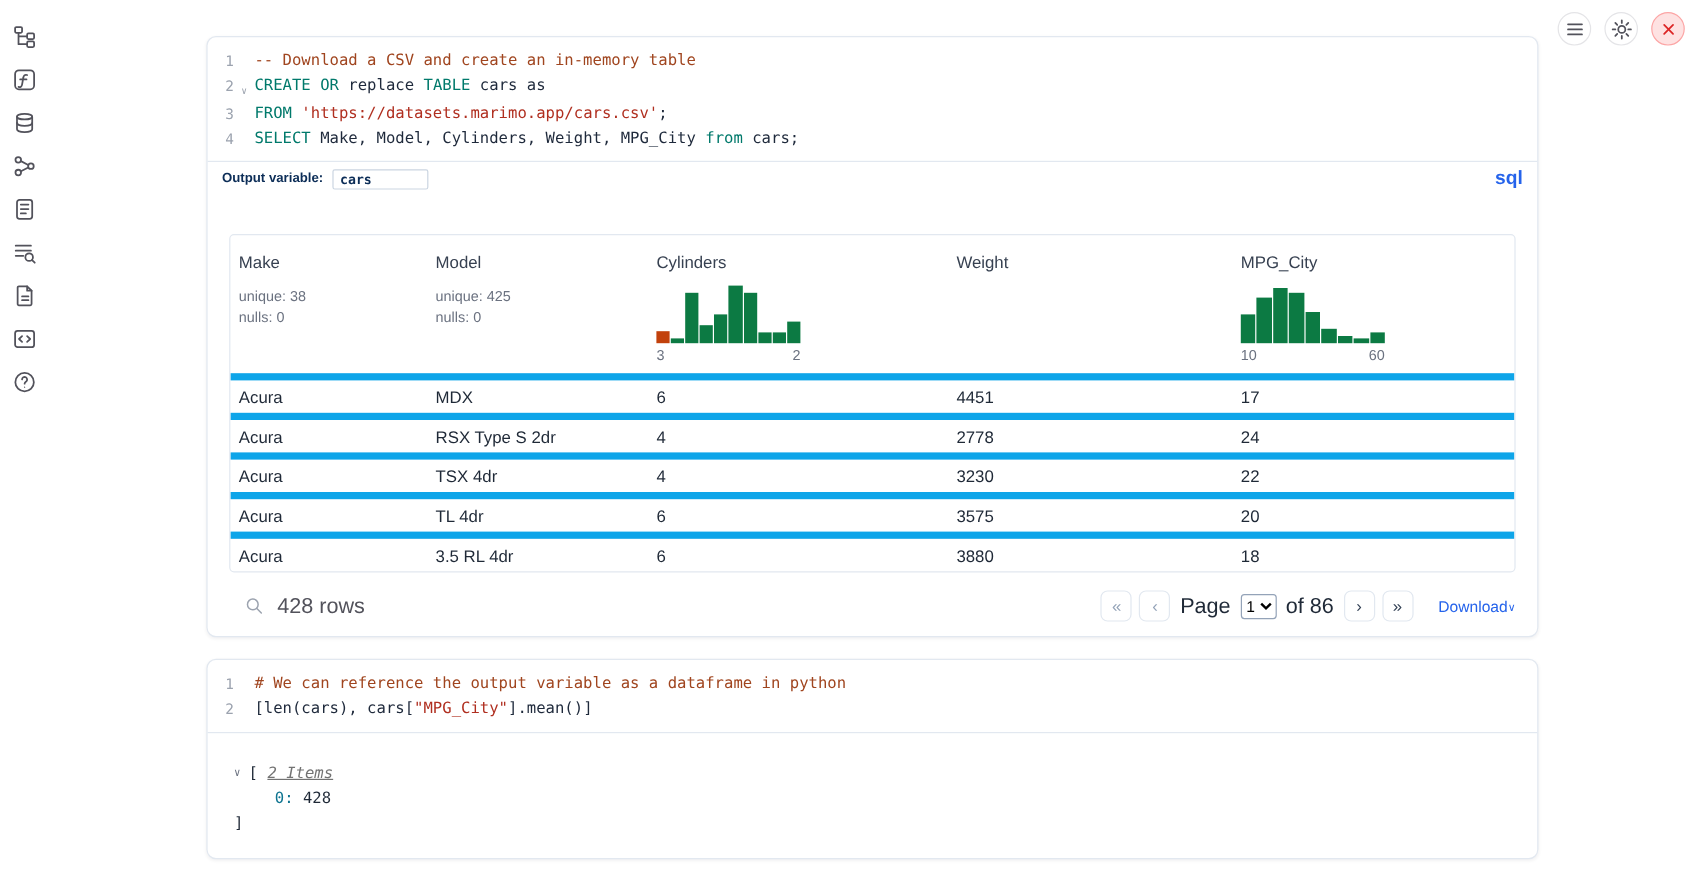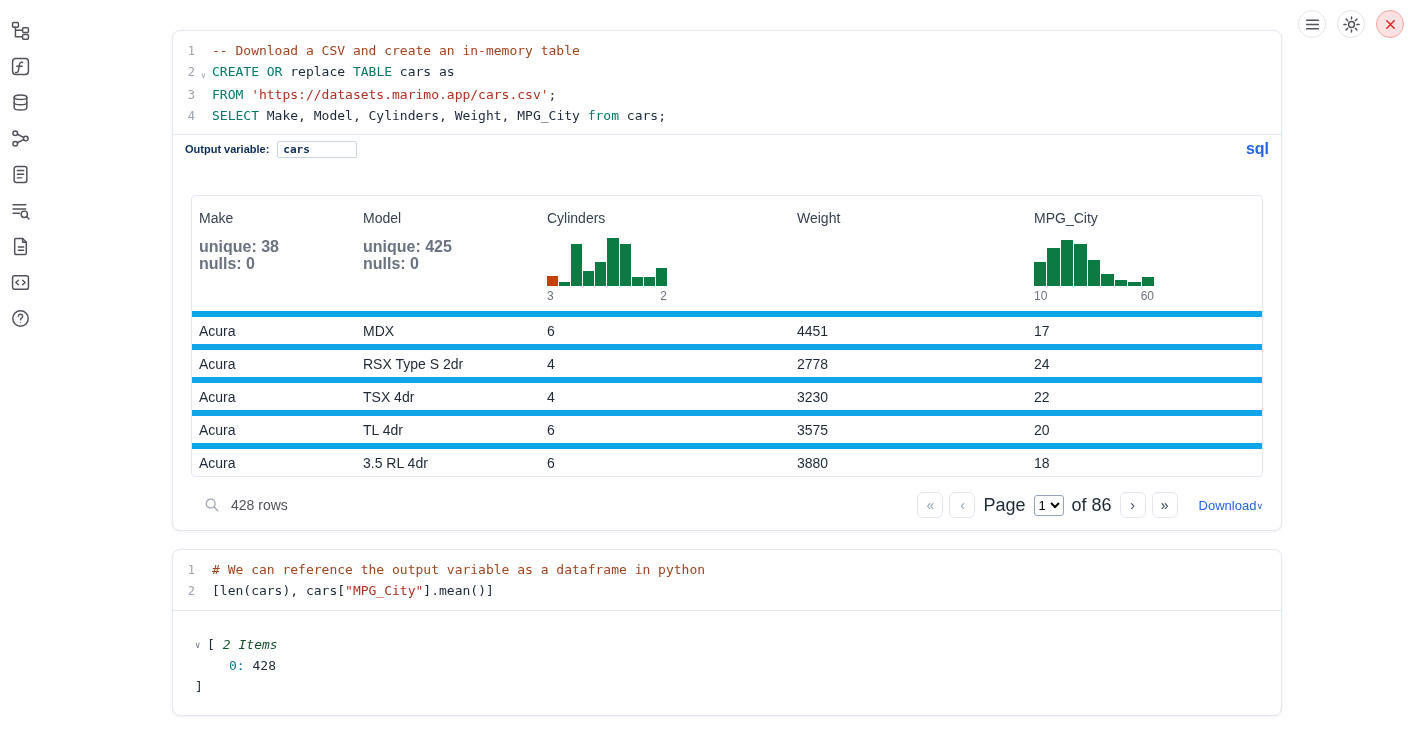--- a/index.html
+++ b/index.html
@@ -44,49 +44,49 @@
   .outvar-input{width:80px;height:17px;border:1px solid #cbd5e1;border-radius:2px;
     font-family:"DejaVu Sans Mono",monospace;font-size:11px;font-weight:700;color:#0c2d57;padding:0 5px;}
   .lang-badge{margin-left:auto;font-size:16px;font-weight:600;color:var(--blue);}
 
   
   .table-section{margin:31px 18px 0;}
   .table-box{border:1px solid var(--border);border-radius:4px;overflow:hidden;}
   .thead,.tr{display:grid;grid-template-columns:164px 184px 250px 237px 1fr;}
   .th{padding:14px 6px 8px 7px;}
   .th-label{font-size:14px;color:#374151;}
-  .th-stats{margin-top:13px;font-size:16px;color:var(--muted);line-height:16.5px;font-weight:bold;}
+  .th-stats{margin-top:13px;font-size:12px;color:var(--muted);line-height:16.5px;}
   .hist{margin-top:10px;width:120px;}
   .hist-bars{display:flex;align-items:flex-end;gap:1px;height:50px;}
   .bar{flex:1;background:var(--bar);}
   .bar-hl{background:var(--bar-hl);}
   .hist-axis{display:flex;justify-content:space-between;font-size:12px;color:var(--muted);margin-top:3px;}
   .tr{border-top:6px solid #0ea5e9;height:33px;align-items:center;cursor:default;}
   .td{padding:0 7px;font-size:14px;color:#1f2937;}
 
   
   .tfoot{display:flex;align-items:center;padding:15px 0 12px 13px;}
   .search-btn{display:flex;align-items:center;cursor:pointer;background:none;border:none;}
-  .rows-count{font-size:14px;color:#52525b;margin-left:11px;}
+  .rows-count{font-size:18px;color:#52525b;margin-left:11px;}
   .pager{margin-left:auto;display:flex;align-items:center;gap:6px;}
   .pg-btn{width:26px;height:26px;border:1px solid var(--border);background:#fff;border-radius:6px;
     display:flex;align-items:center;justify-content:center;color:#334155;cursor:pointer;font-size:14px;line-height:1;}
   .pg-btn.disabled{color:#94a3b8;}
   .page-label,.of-label{font-size:18px;color:#1f2937;margin:0 2px;}
   .page-select{height:21px;border:1px solid #94a3b8;border-radius:3px;font-size:13px;background:#fff;}
   .download{display:flex;align-items:center;gap:0;color:var(--blue);font-size:13px;margin-left:15px;cursor:pointer;}
   .dl-chevron{font-size:9px;padding-top:2px;}
 
   
   .tree-output{border-top:1px solid var(--border);padding:24px 0 18px 22px;
     font-family:"DejaVu Sans Mono",monospace;font-size:13px;color:#1f2937;}
   .tree-head{display:flex;align-items:center;line-height:20px;cursor:pointer;}
   .tree-chevron{color:#6b7280;font-size:9px;width:12px;}
   .tree-bracket{color:#1f2937;}
-  .tree-items-label{color:#14532d;font-style:italic;margin-left:8px;}
+  .tree-items-label{color:#737373;font-style:italic;margin-left:8px;text-decoration:underline;}
   .tree-row{padding-left:34px;line-height:22.5px;}
   .tree-key{color:#0e7490;}
   .tree-val{color:#1f2937;}
   .tree-close{line-height:20px;padding-left:0;}
 </style>
 </head>
 <body>
 
 <aside class="sidebar">
   <button class="sb-btn">

